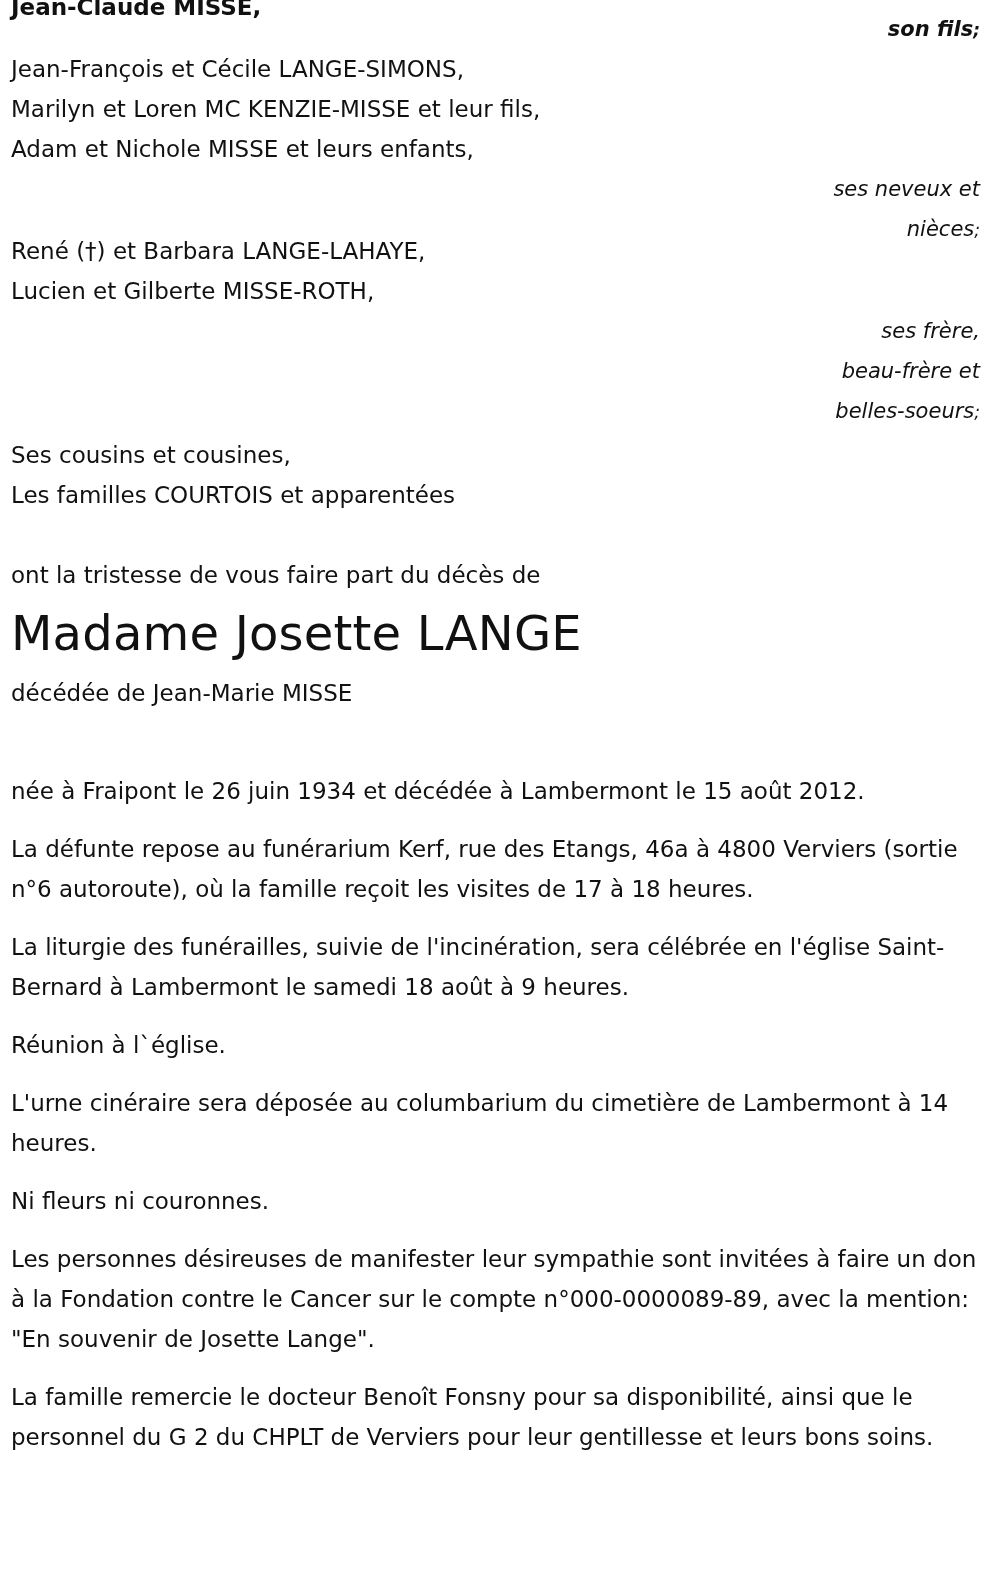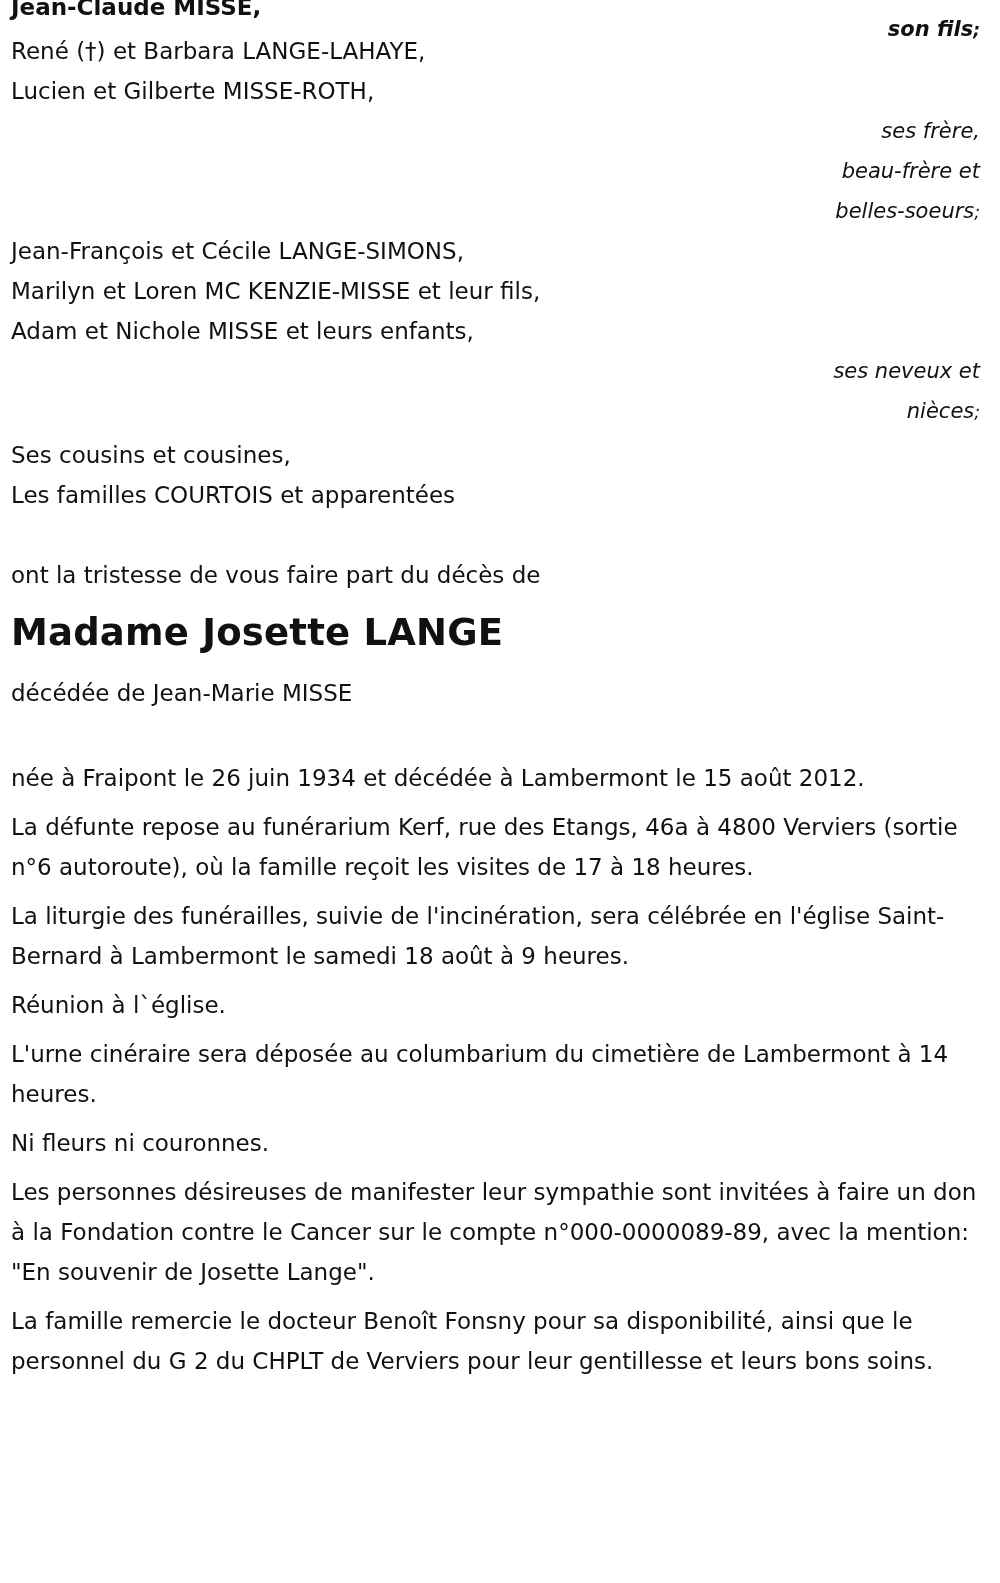--- a/index.html
+++ b/index.html
@@ -11,54 +11,54 @@
       color: #111111;
       font-size: 23px;
       line-height: 40px;
     }
     .page { position: relative; padding: 5px 20px 0 11px; }
     .line { white-space: nowrap; height: 40px; }
     .role { text-align: right; font-style: italic; font-size: 21px; height: 40px; white-space: nowrap; }
     .role .semi { font-size: 17px; }
     .gap-m { height: 40px; }
     .title {
-      font-weight: bold;
-      font-size: 37px;
+      font-weight: normal;
+      font-size: 48px;
       line-height: 60px;
       height: 60px;
       margin: 8px 0 10px 0;
       letter-spacing: 0.2px;
     }
-    .para { margin: 5px 0 9px 0; white-space: normal; }
+    .para { margin: 18px 0 9px 0; white-space: normal; }
   </style>
 </head>
 <body>
 
 <div class="page">
 
 
   <div style="margin-top:-18px;font-weight:bold;">
     <div class="line">Jean-Claude MISSE,</div>
     <div class="role" style="margin-top:-18px;"><span>son fils</span><span class="semi">;</span></div>
   </div>
 
+  <div>
+    <div class="line">Jean-François et Cécile LANGE-SIMONS,</div>
+    <div class="line">Marilyn et Loren MC KENZIE-MISSE et leur fils,</div>
+    <div class="line">Adam et Nichole MISSE et leurs enfants,</div>
+    <div class="role">ses neveux et</div>
+    <div class="role"><span>nièces</span><span class="semi">;</span></div>
+  </div>
+
   <div style="margin-top:-18px;">
     <div class="line">René (†) et Barbara LANGE-LAHAYE,</div>
     <div class="line">Lucien et Gilberte MISSE-ROTH,</div>
     <div class="role" style="margin-top:0px;">ses frère,</div>
     <div class="role">beau-frère et</div>
     <div class="role"><span>belles-soeurs</span><span class="semi">;</span></div>
-  </div>
-
-  <div>
-    <div class="line">Jean-François et Cécile LANGE-SIMONS,</div>
-    <div class="line">Marilyn et Loren MC KENZIE-MISSE et leur fils,</div>
-    <div class="line">Adam et Nichole MISSE et leurs enfants,</div>
-    <div class="role">ses neveux et</div>
-    <div class="role"><span>nièces</span><span class="semi">;</span></div>
   </div>
 
   <div style="margin-top:4px;">
     <div class="line">Ses cousins et cousines,</div>
     <div class="line">Les familles COURTOIS et apparentées</div>
   </div>
 
   <div class="gap-m"></div>
 
   <div class="line">ont la tristesse de vous faire part du décès de</div>

